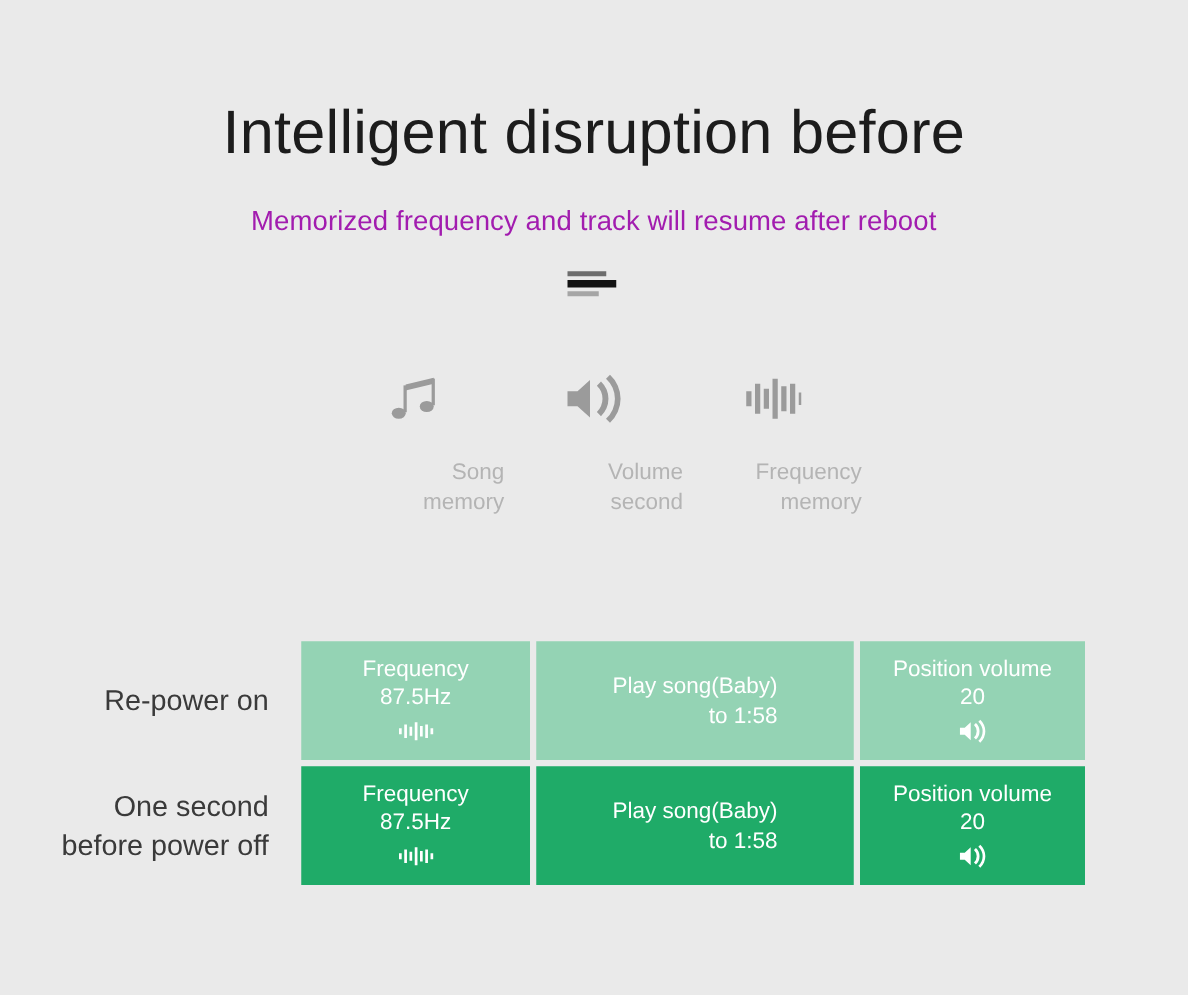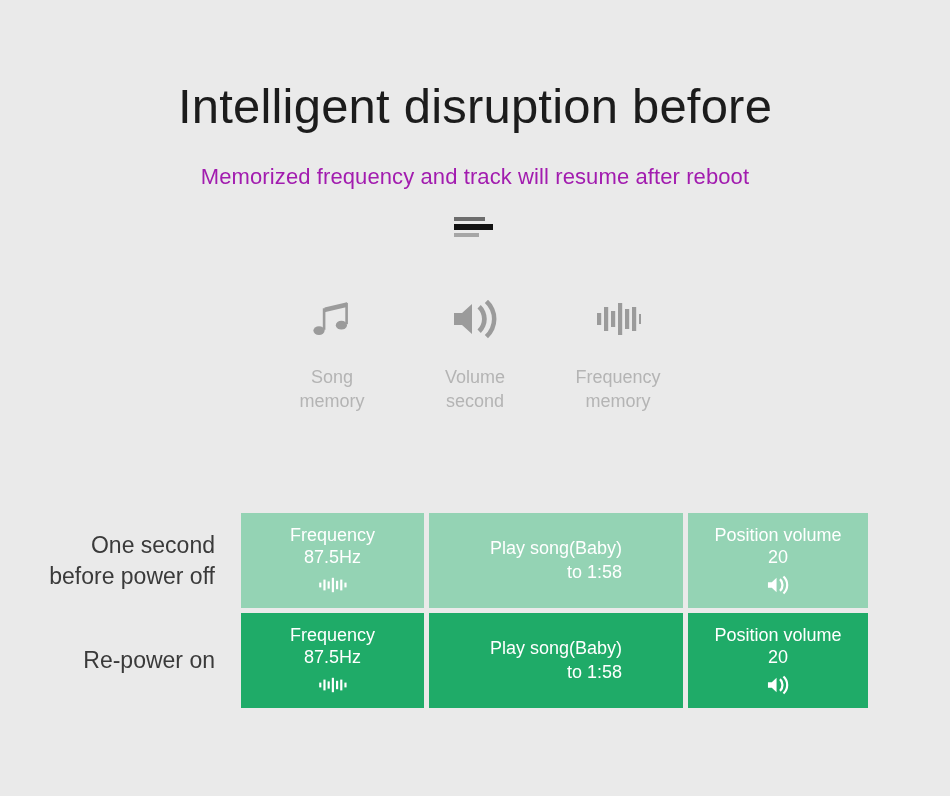--- a/index.html
+++ b/index.html
@@ -69,21 +69,21 @@
 
   
   .features {
     margin-top: 54px;
     display: flex;
     justify-content: center;
     align-items: flex-start;
   }
   .feature {
     width: 143px;
-    text-align: center;
+    text-align: right;
   }
   .feature-icon {
     height: 56px;
     display: flex;
     align-items: center;
     justify-content: center;
   }
   .feature-label {
     margin-top: 18px;
     font-size: 18px;
@@ -228,25 +228,25 @@
       </svg>
     </div>
     <div class="feature-label">Frequency
 memory</div>
   </div>
 
 </div>
 
 <div class="labels-wrap">
   <div class="label-slot">
+    <div class="label-text">Re-power on</div>
+  </div>
+  <div class="label-slot">
     <div class="label-text">One second
 before power off</div>
-  </div>
-  <div class="label-slot">
-    <div class="label-text">Re-power on</div>
   </div>
 </div>
 
 <div class="matrix">
 
   <div class="matrix-row row-light">
     <div class="cell cell-freq">
       <div class="cell-line">Frequency
 87.5Hz</div>
       <div class="cell-icon">

